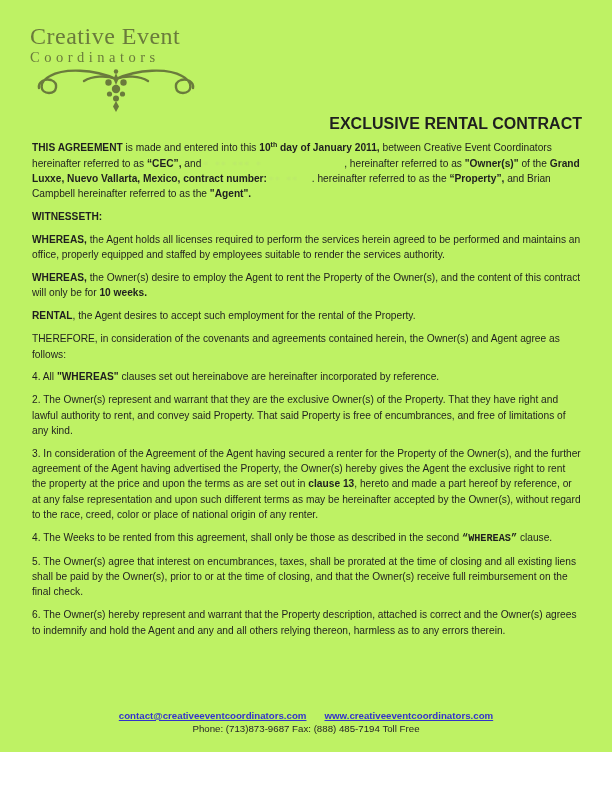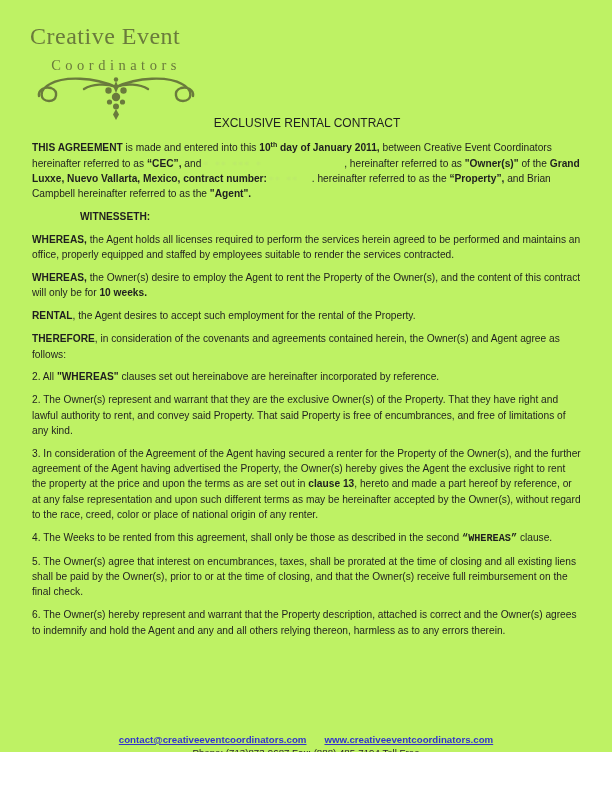--- a/index.html
+++ b/index.html
@@ -7,37 +7,37 @@
     --link-blue:#3333cc;
     --text-color:#1f1f1f;
   }
   html,body{margin:0;padding:0;background:#ffffff;}
   .page{
     position:relative;width:612px;height:752px;background:#bef264;
     font-family:"Liberation Sans",sans-serif;overflow:hidden;
   }
   .logo{position:absolute;left:30px;top:24px;color:var(--logo-green);}
   .logo-line1{font-family:"Liberation Serif",serif;font-size:24px;line-height:25px;letter-spacing:0.5px;}
-  .logo-line2{font-family:"Liberation Serif",serif;font-size:14.5px;line-height:15px;letter-spacing:4.5px;margin-top:9px;text-align:center;}
+  .logo-line2{font-family:"Liberation Serif",serif;font-size:14.5px;line-height:15px;letter-spacing:4.5px;margin-top:1px;}
   .flourish{margin-top:2px;color:var(--logo-green);}
   .content{
     position:absolute;left:32px;top:116px;width:550px;
     color:var(--text-color);font-size:10.2px;line-height:15.3px;text-align:left;
   }
-  .title{text-align:center;font-weight:400;font-size:12px;margin:0 0 9px 0;}
+  .title{text-align:right;font-weight:700;font-size:16px;margin:0 0 9px 0;}
   .content p{margin:0 0 7.6px 0;}
   sup{font-size:7px;line-height:0;vertical-align:super;}
   .redact{
     display:inline-block;color:#a9a9a9;filter:blur(1.3px);
     font-size:9px;letter-spacing:3px;white-space:nowrap;overflow:hidden;
     height:11px;vertical-align:baseline;
   }
   .footer{
     position:absolute;left:0;right:0;top:710px;text-align:center;
-    font-size:9.7px;line-height:12.8px;color:#262626;margin-top:24px;
+    font-size:9.7px;line-height:12.8px;color:#262626;
   }
   .footer-links a{
     color:var(--link-blue);font-weight:700;text-decoration:underline;
     margin:0 9px;cursor:pointer;
   }
 </style>
 </head>
 <body>
 
 <div class="page">
@@ -64,26 +64,26 @@
           <circle cx="86" cy="31.5" r="3"></circle>
           <path d="M86 34 L83 39.5 L86 45 L89 39.5 Z"></path>
         </g>
       </svg>
     </div>
   </div>
 
   <div class="content">
     <div class="title">EXCLUSIVE RENTAL CONTRACT</div>
     <p><span style="font-weight: 700;">THIS AGREEMENT</span><span> is made and entered into this </span><span style="font-weight: 700;">10</span><sup style="font-weight: 700;">th</sup><span style="font-weight: 700;"> day of January 2011,</span><span> between Creative Event Coordinators hereinafter referred to as </span><span style="font-weight: 700;">“CEC”,</span><span> and </span><span class="redact" style="width: 140px;">· ·· ··· ·</span><span>, hereinafter referred to as </span><span style="font-weight: 700;">"Owner(s)"</span><span> of the </span><span style="font-weight: 700;">Grand Luxxe, Nuevo Vallarta, Mexico, contract number:</span><span> </span><span class="redact" style="width: 42px;">·· ··</span><span>. hereinafter referred to as the </span><span style="font-weight: 700;">“Property”,</span><span> and Brian Campbell hereinafter referred to as the </span><span style="font-weight: 700;">"Agent".</span></p>
-    <p><span style="font-weight: 700; margin-left: 48px;">WITNESSETH:</span></p>
-    <p><span style="font-weight: 700;">WHEREAS,</span><span> the Agent holds all licenses required to perform the services herein agreed to be performed and maintains an office, properly equipped and staffed by employees suitable to render the services contracted.</span></p>
+    <p><span style="font-weight: 700;">WITNESSETH:</span></p>
+    <p><span style="font-weight: 700;">WHEREAS,</span><span> the Agent holds all licenses required to perform the services herein agreed to be performed and maintains an office, properly equipped and staffed by employees suitable to render the services authority.</span></p>
     <p><span style="font-weight: 700;">WHEREAS,</span><span> the Owner(s) desire to employ the Agent to rent the Property of the Owner(s), and the content of this contract will only be for </span><span style="font-weight: 700;">10 weeks.</span></p>
     <p><span style="font-weight: 700;">RENTAL</span><span>, the Agent desires to accept such employment for the rental of the Property.</span></p>
-    <p><span style="font-weight: 700; margin-top: 24px;">THEREFORE</span><span>, in consideration of the covenants and agreements contained herein, the Owner(s) and Agent agree as follows:</span></p>
-    <p><span>2.  All </span><span style="font-weight: 700;">"WHEREAS"</span><span> clauses set out hereinabove are hereinafter incorporated by reference.</span></p>
+    <p><span style="font-weight: 400; margin-top: 24px;">THEREFORE</span><span>, in consideration of the covenants and agreements contained herein, the Owner(s) and Agent agree as follows:</span></p>
+    <p><span>4.  All </span><span style="font-weight: 700;">"WHEREAS"</span><span> clauses set out hereinabove are hereinafter incorporated by reference.</span></p>
     <p><span>2.  The Owner(s) represent and warrant that they are the exclusive Owner(s) of the Property. That they have right and lawful authority to rent, and convey said Property. That said Property is free of encumbrances, and free of limitations of any kind.</span></p>
     <p><span>3.  In consideration of the Agreement of the Agent having secured a renter for the Property of the Owner(s), and the further agreement of the Agent having advertised the Property, the Owner(s) hereby gives the Agent the exclusive right to rent the property at the price and upon the terms as are set out in </span><span style="font-weight: 700;">clause 13</span><span>, hereto and made a part hereof by reference, or at any false representation and upon such different terms as may be hereinafter accepted by the Owner(s), without regard to the race, creed, color or place of national origin of any renter.</span></p>
     <p><span>4.  The Weeks to be rented from this agreement, shall only be those as described in the second </span><span style="font-weight: 700; font-family: Liberation Mono, monospace;">“WHEREAS”</span><span> clause.</span></p>
     <p><span>5.  The Owner(s) agree that interest on encumbrances, taxes, shall be prorated at the time of closing and all existing liens shall be paid by the Owner(s), prior to or at the time of closing, and that the Owner(s) receive full reimbursement on the final check.</span></p>
     <p><span>6.  The Owner(s) hereby represent and warrant that the Property description, attached is correct and the Owner(s) agrees to indemnify and hold the Agent and any and all others relying thereon, harmless as to any errors therein.</span></p>
   </div>
 
   <div class="footer">
     <div class="footer-links">
       <a>contact@creativeeventcoordinators.com</a><a>www.creativeeventcoordinators.com</a>

